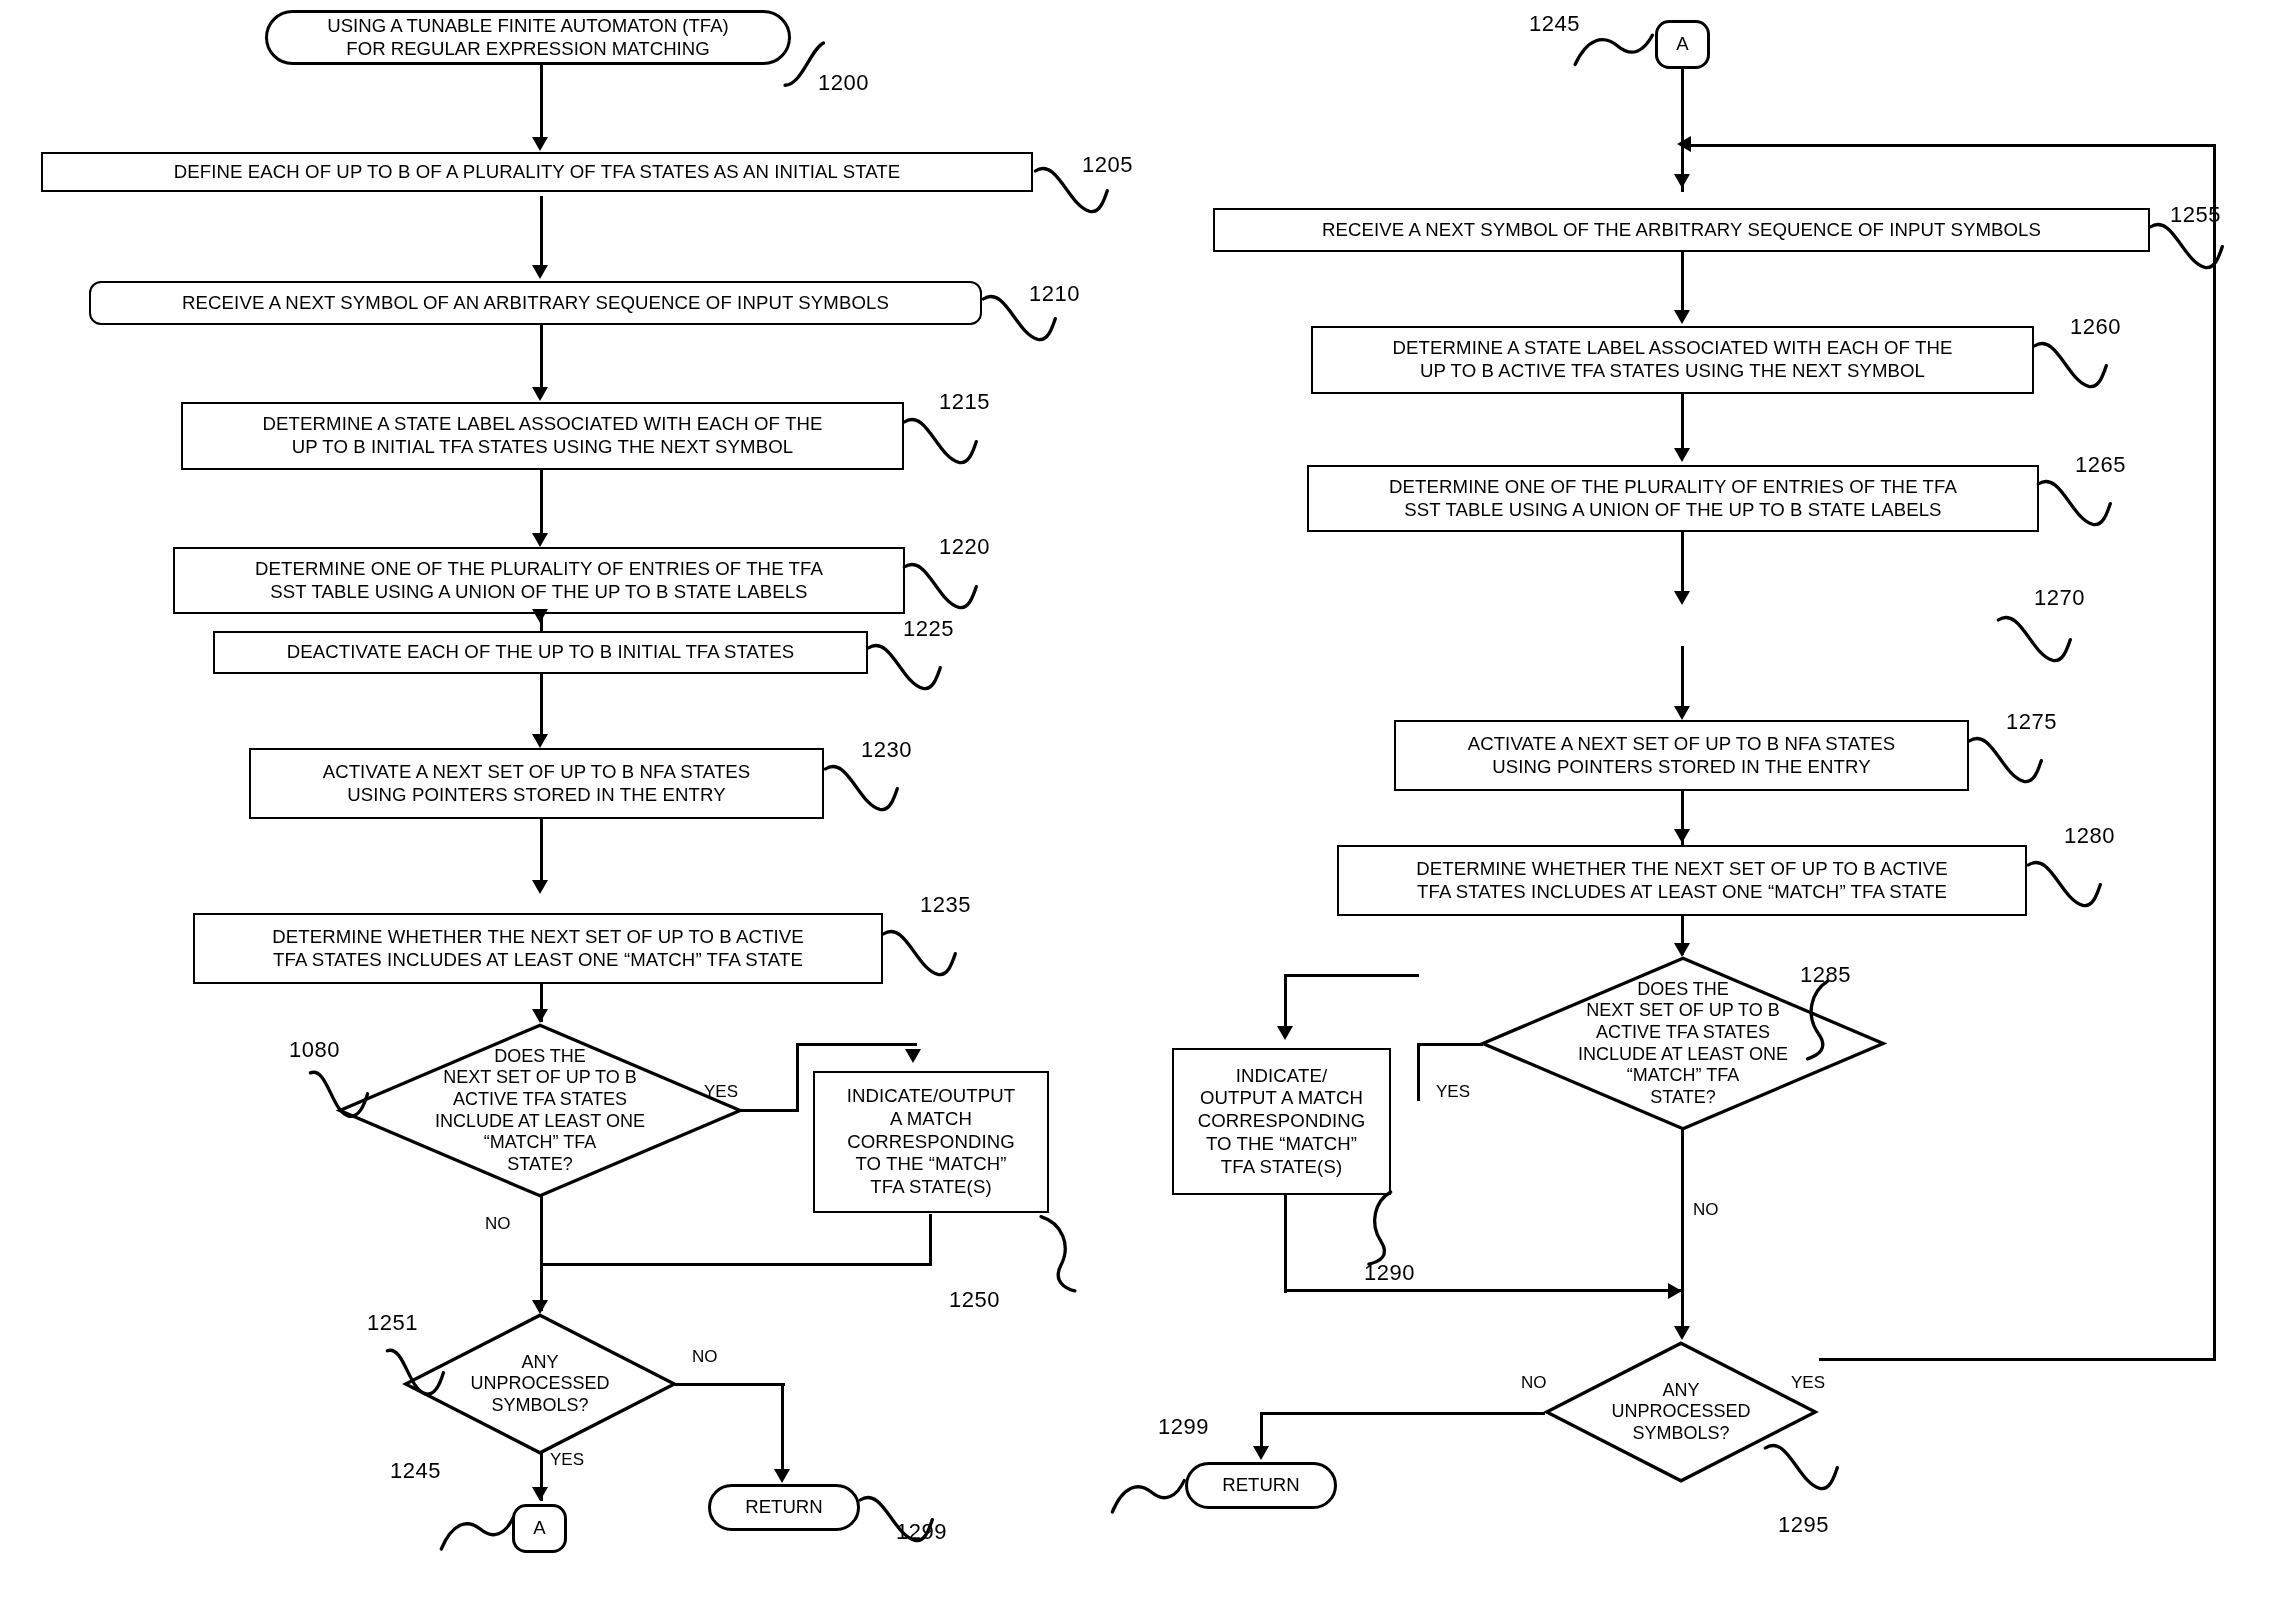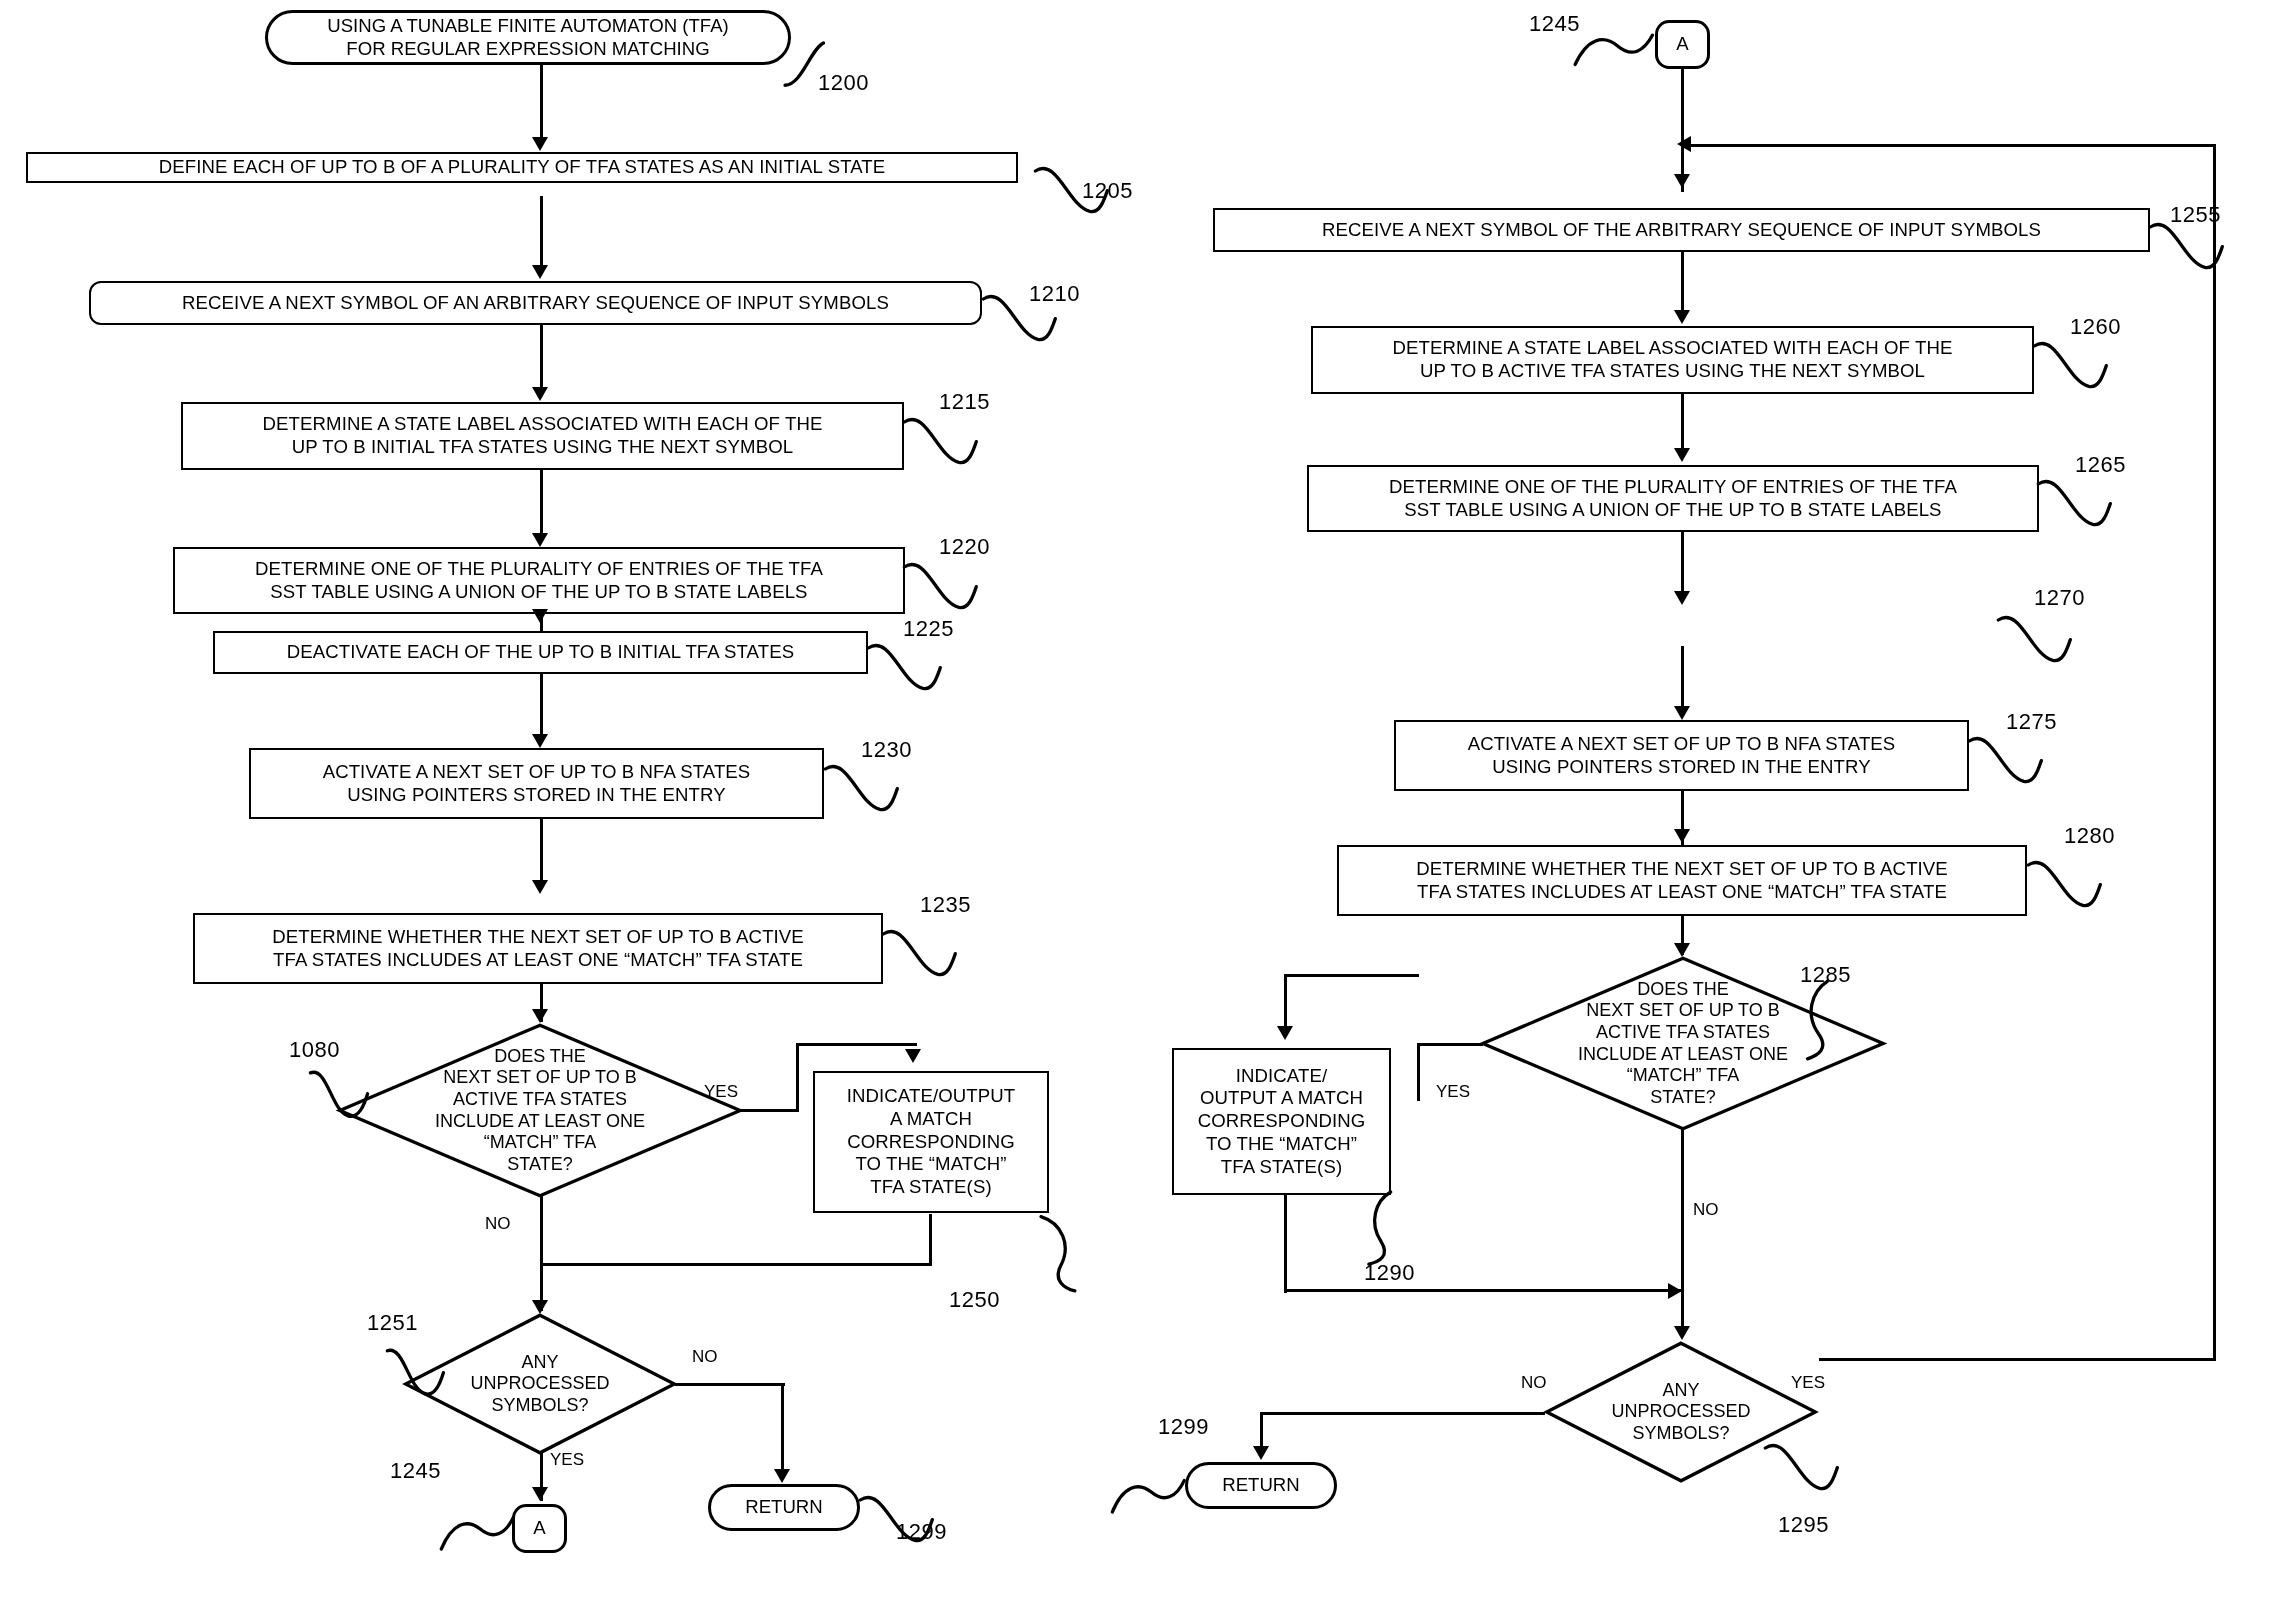--- a/index.html
+++ b/index.html
@@ -62,27 +62,27 @@
     </span>
   </div>
   <svg class="sq" style="left:785px;top:33px;width:66px;height:55px;" viewBox="0 0 120 100" width="66" height="55">
     <path d="M 0 95 C 30 95 46 30 70 18"></path>
   </svg>
   <div class="ref ul" style="left:818px;top:70px;">1200</div>
 
   <div class="ln vln" style="left:540px;top:65px;height:74px;"></div>
   <div class="arrow-d" style="left:532px;top:137px;"></div>
 
-  <div class="node rect" style="left:26px;top:152px;width:992px;height:31px;">
+  <div class="node rect" style="left:41px;top:152px;width:992px;height:40px;">
     <span>DEFINE EACH OF UP TO B OF A PLURALITY OF TFA STATES AS AN INITIAL STATE</span>
   </div>
   <svg class="sq" style="left:1035px;top:159px;width:77px;height:60px;" viewBox="0 0 140 110" width="77" height="60">
     <path d="M 0 22 C 40 -4 60 86 100 96 C 118 100 126 76 132 58"></path>
   </svg>
-  <div class="ref" style="left:1082px;top:152px;margin-top:26px;">1205</div>
+  <div class="ref" style="left:1082px;top:152px;">1205</div>
 
   <div class="ln vln" style="left:540px;top:196px;height:71px;"></div>
   <div class="arrow-d" style="left:532px;top:265px;"></div>
 
   <div class="node rect" style="left:89px;top:281px;width:893px;height:44px;border-radius:12px;">
     <span>RECEIVE A NEXT SYMBOL OF AN ARBITRARY SEQUENCE OF INPUT SYMBOLS</span>
   </div>
   <svg class="sq" style="left:983px;top:287px;width:77px;height:60px;" viewBox="0 0 140 110" width="77" height="60">
     <path d="M 0 22 C 40 -4 60 86 100 96 C 118 100 126 76 132 58"></path>
   </svg>

